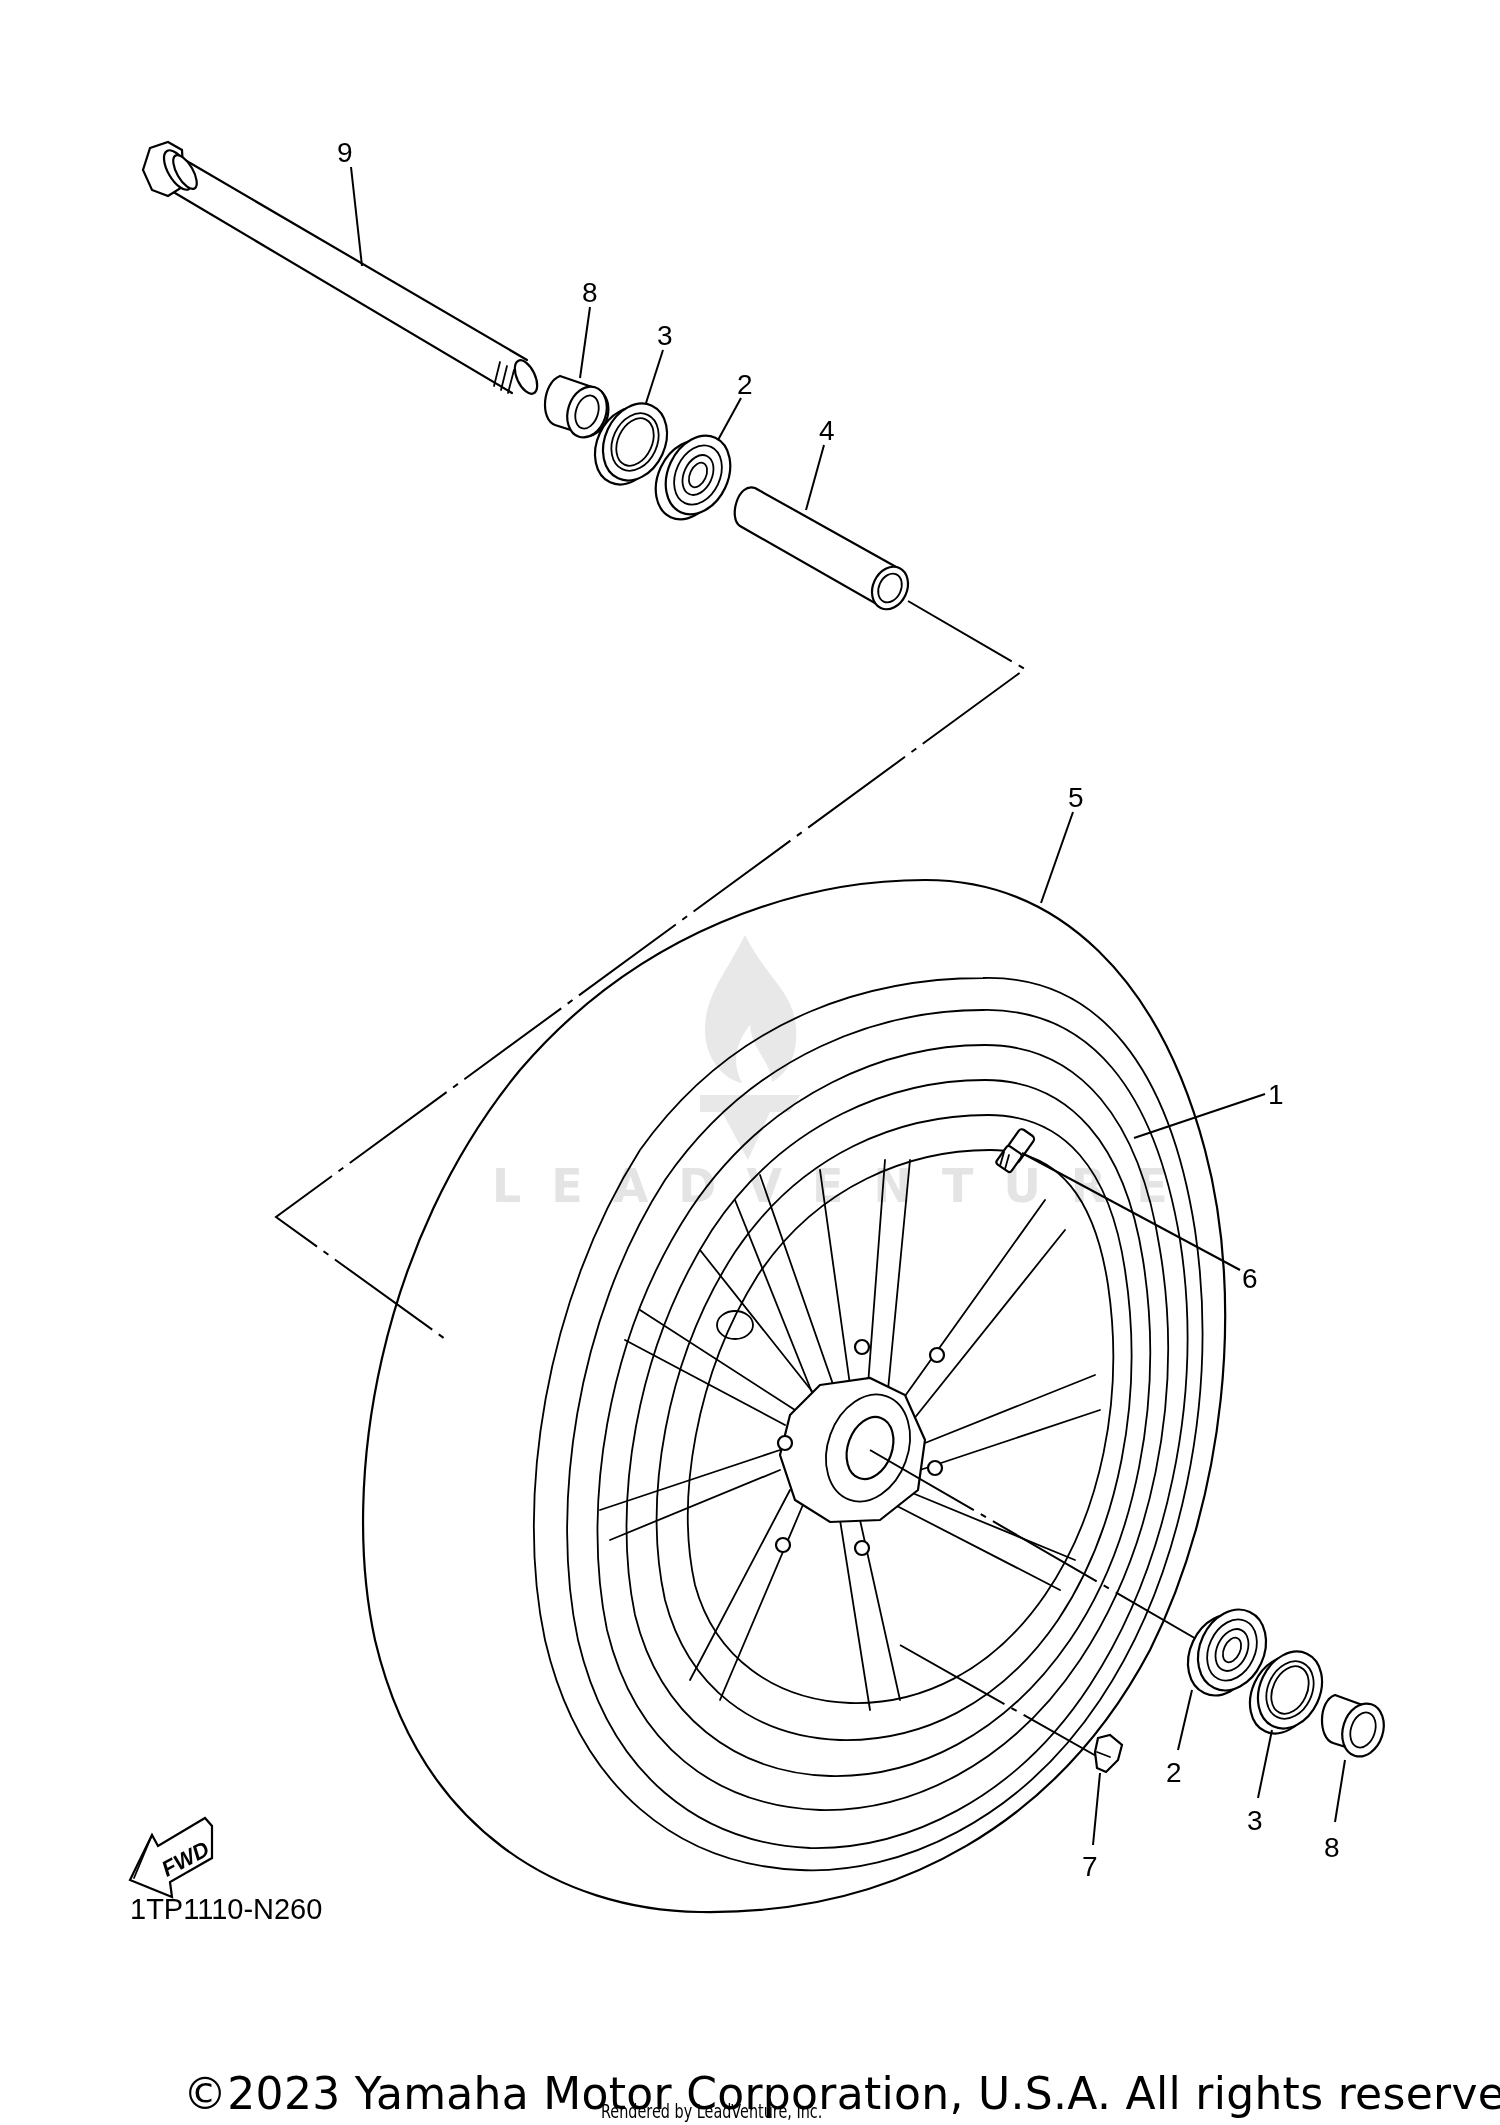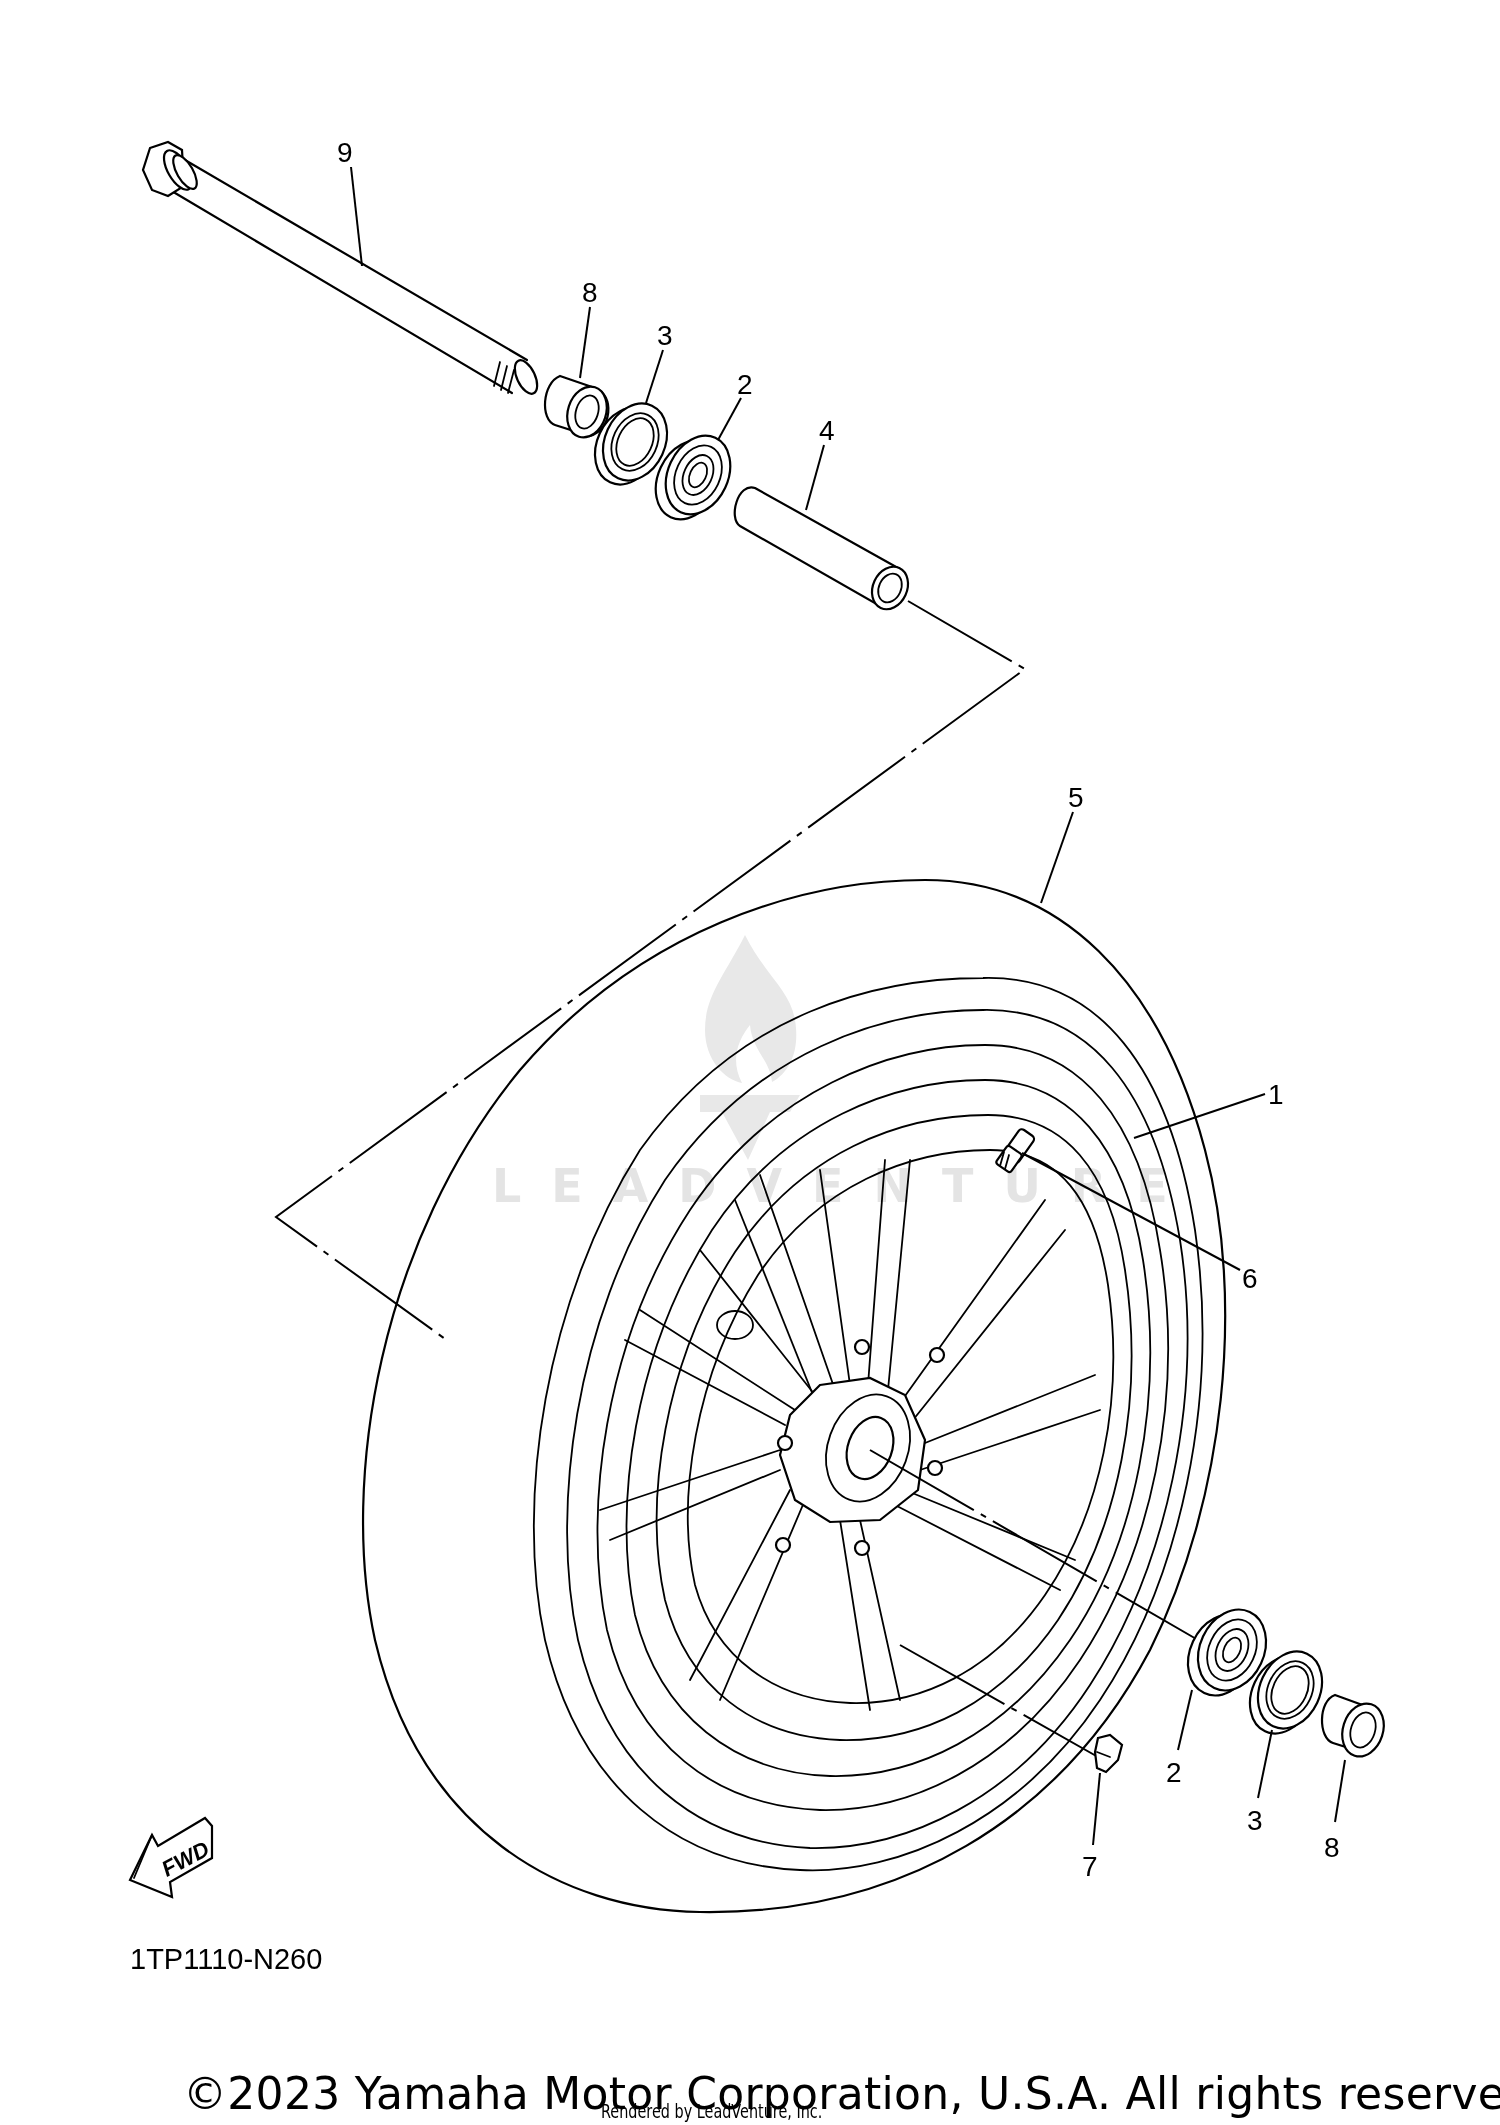--- a/index.html
+++ b/index.html
@@ -7,21 +7,21 @@
            font-family: "Liberation Sans", sans-serif; color: #000; }
     #diagram { position: absolute; left: 0; top: 0; width: 1500px; height: 2125px; }
     .ln { fill: none; stroke: #000; stroke-width: 2.2; stroke-linecap: round; stroke-linejoin: round; }
     .thin { fill: none; stroke: #000; stroke-width: 1.8; stroke-linecap: round; }
     .fillw { fill: #fff; stroke: #000; stroke-width: 2.2; }
     .dash { fill: none; stroke: #000; stroke-width: 2; stroke-dasharray: 120 8 6 8; }
     .leader { fill: none; stroke: #000; stroke-width: 2; }
     .callout { font-family: "Liberation Sans", sans-serif; font-size: 28px; fill: #000; }
     .wm-text { font-family: "DejaVu Sans", sans-serif; font-size: 46px; font-weight: bold; fill: #e4e4e4; letter-spacing: 30px; }
     .wm-logo { fill: #e8e8e8; }
-    .code { position: absolute; left: 130px; top: 1943px; font-size: 29px; font-family: "Liberation Sans", sans-serif; }
+    .code { position: absolute; left: 130px; top: 1893px; font-size: 29px; font-family: "Liberation Sans", sans-serif; }
     .copyright { position: absolute; left: 183px; top: 2068px; font-size: 44px;
                  font-family: "DejaVu Sans", sans-serif; white-space: nowrap; letter-spacing: 0.3px; }
     .rendered { position: absolute; left: 601px; top: 2099px; font-size: 20px;
                 font-family: "DejaVu Sans", sans-serif; transform: scaleX(0.72); transform-origin: left top;
                 white-space: nowrap; }
     .fwd-text { font-family: "Liberation Sans", sans-serif; font-weight: bold; font-style: italic; font-size: 22px; fill: #000; }
   </style>
 </head>
 <body>
 

